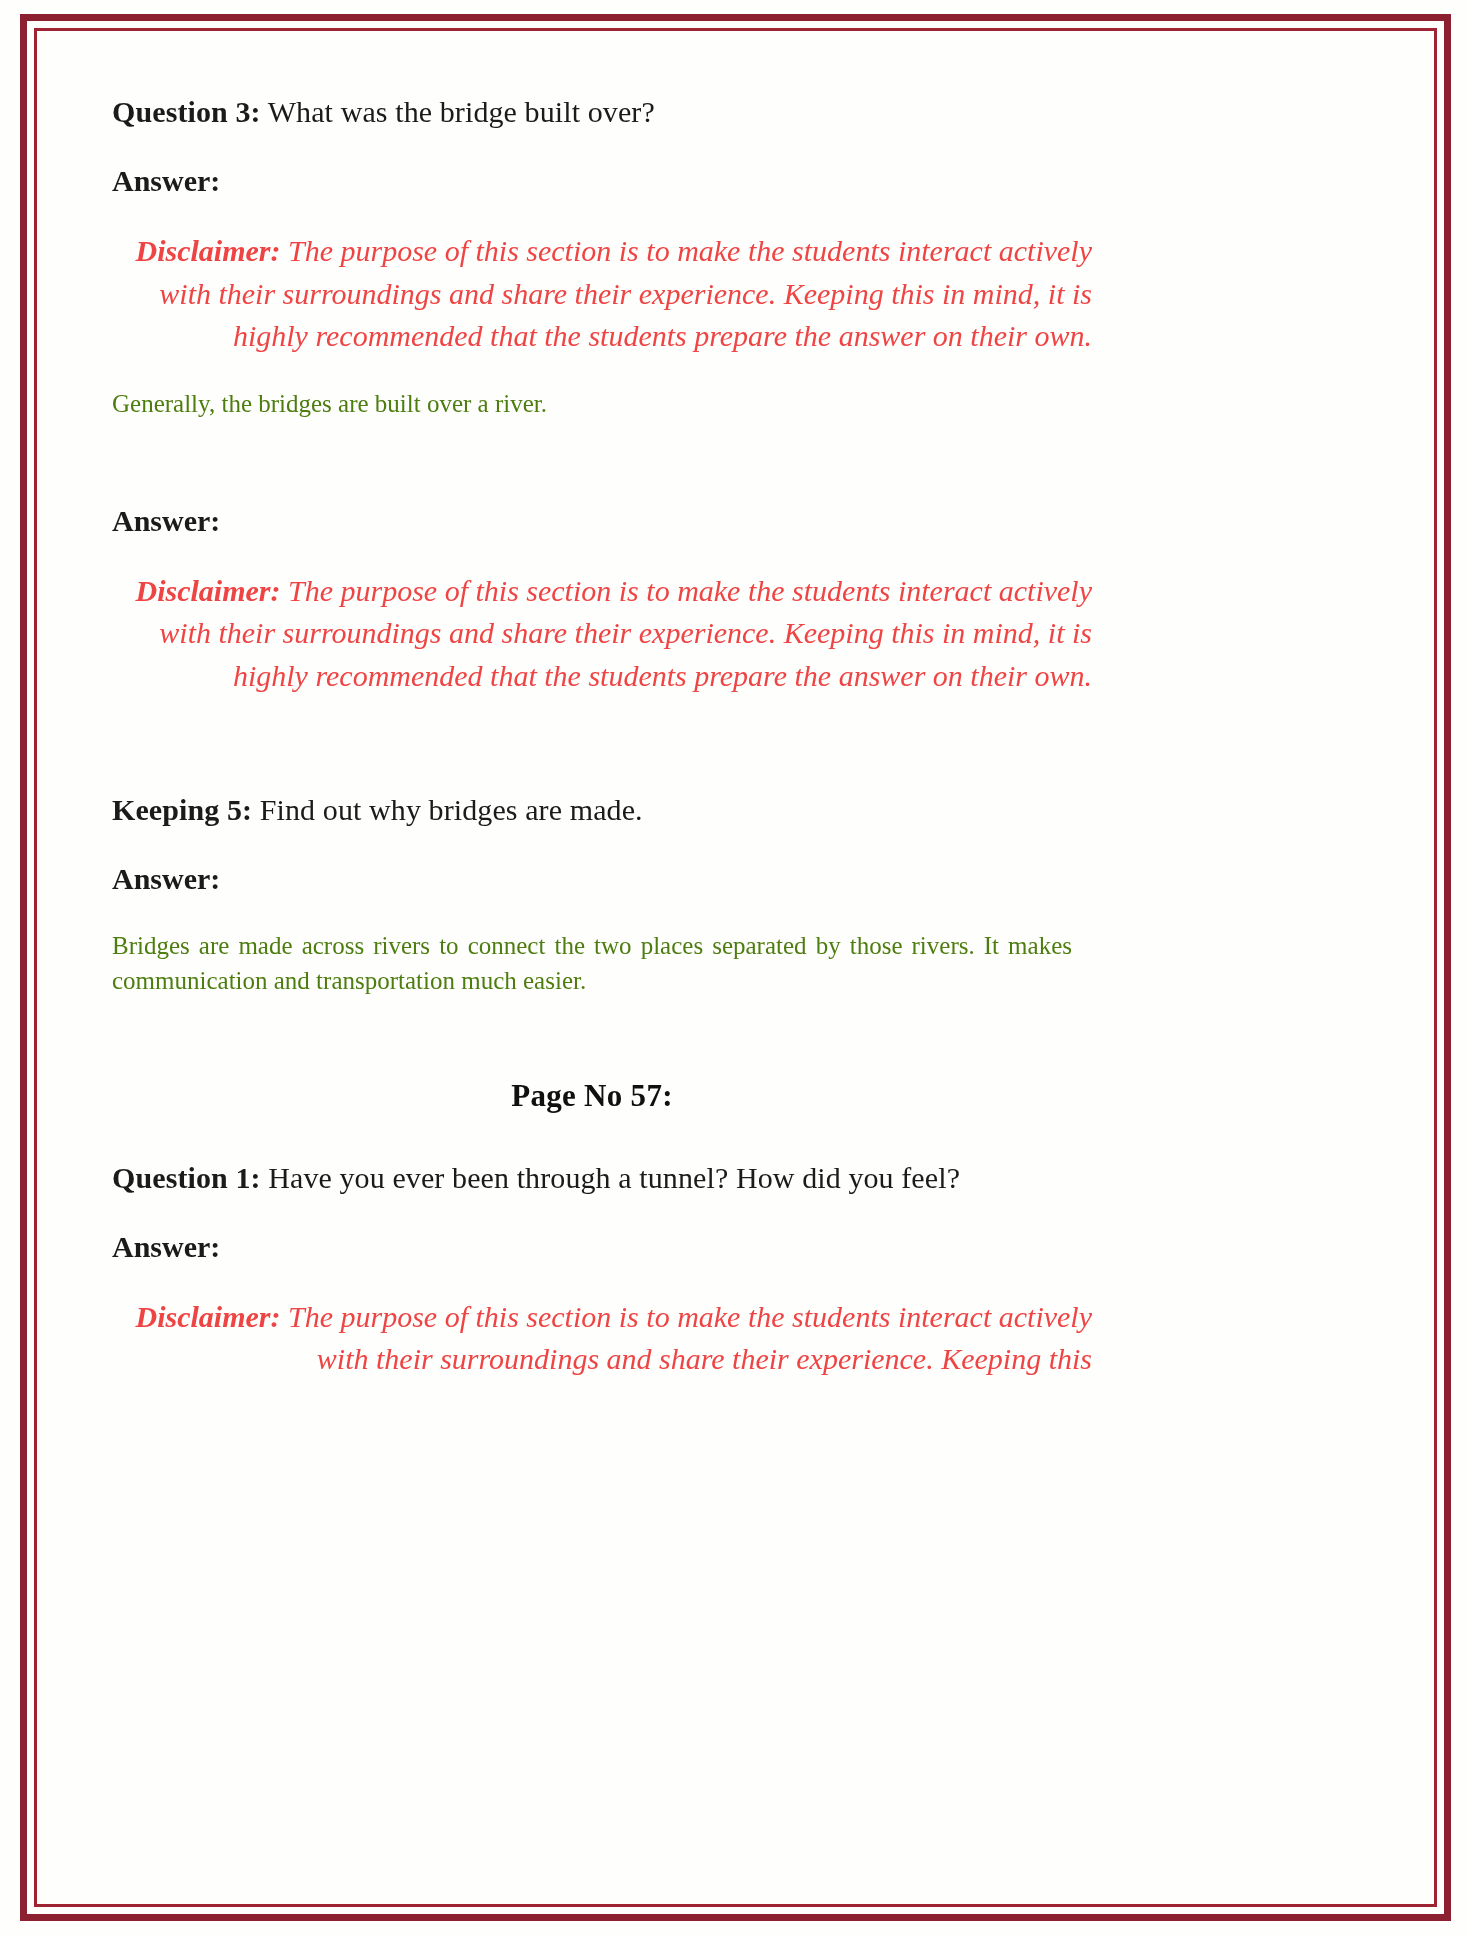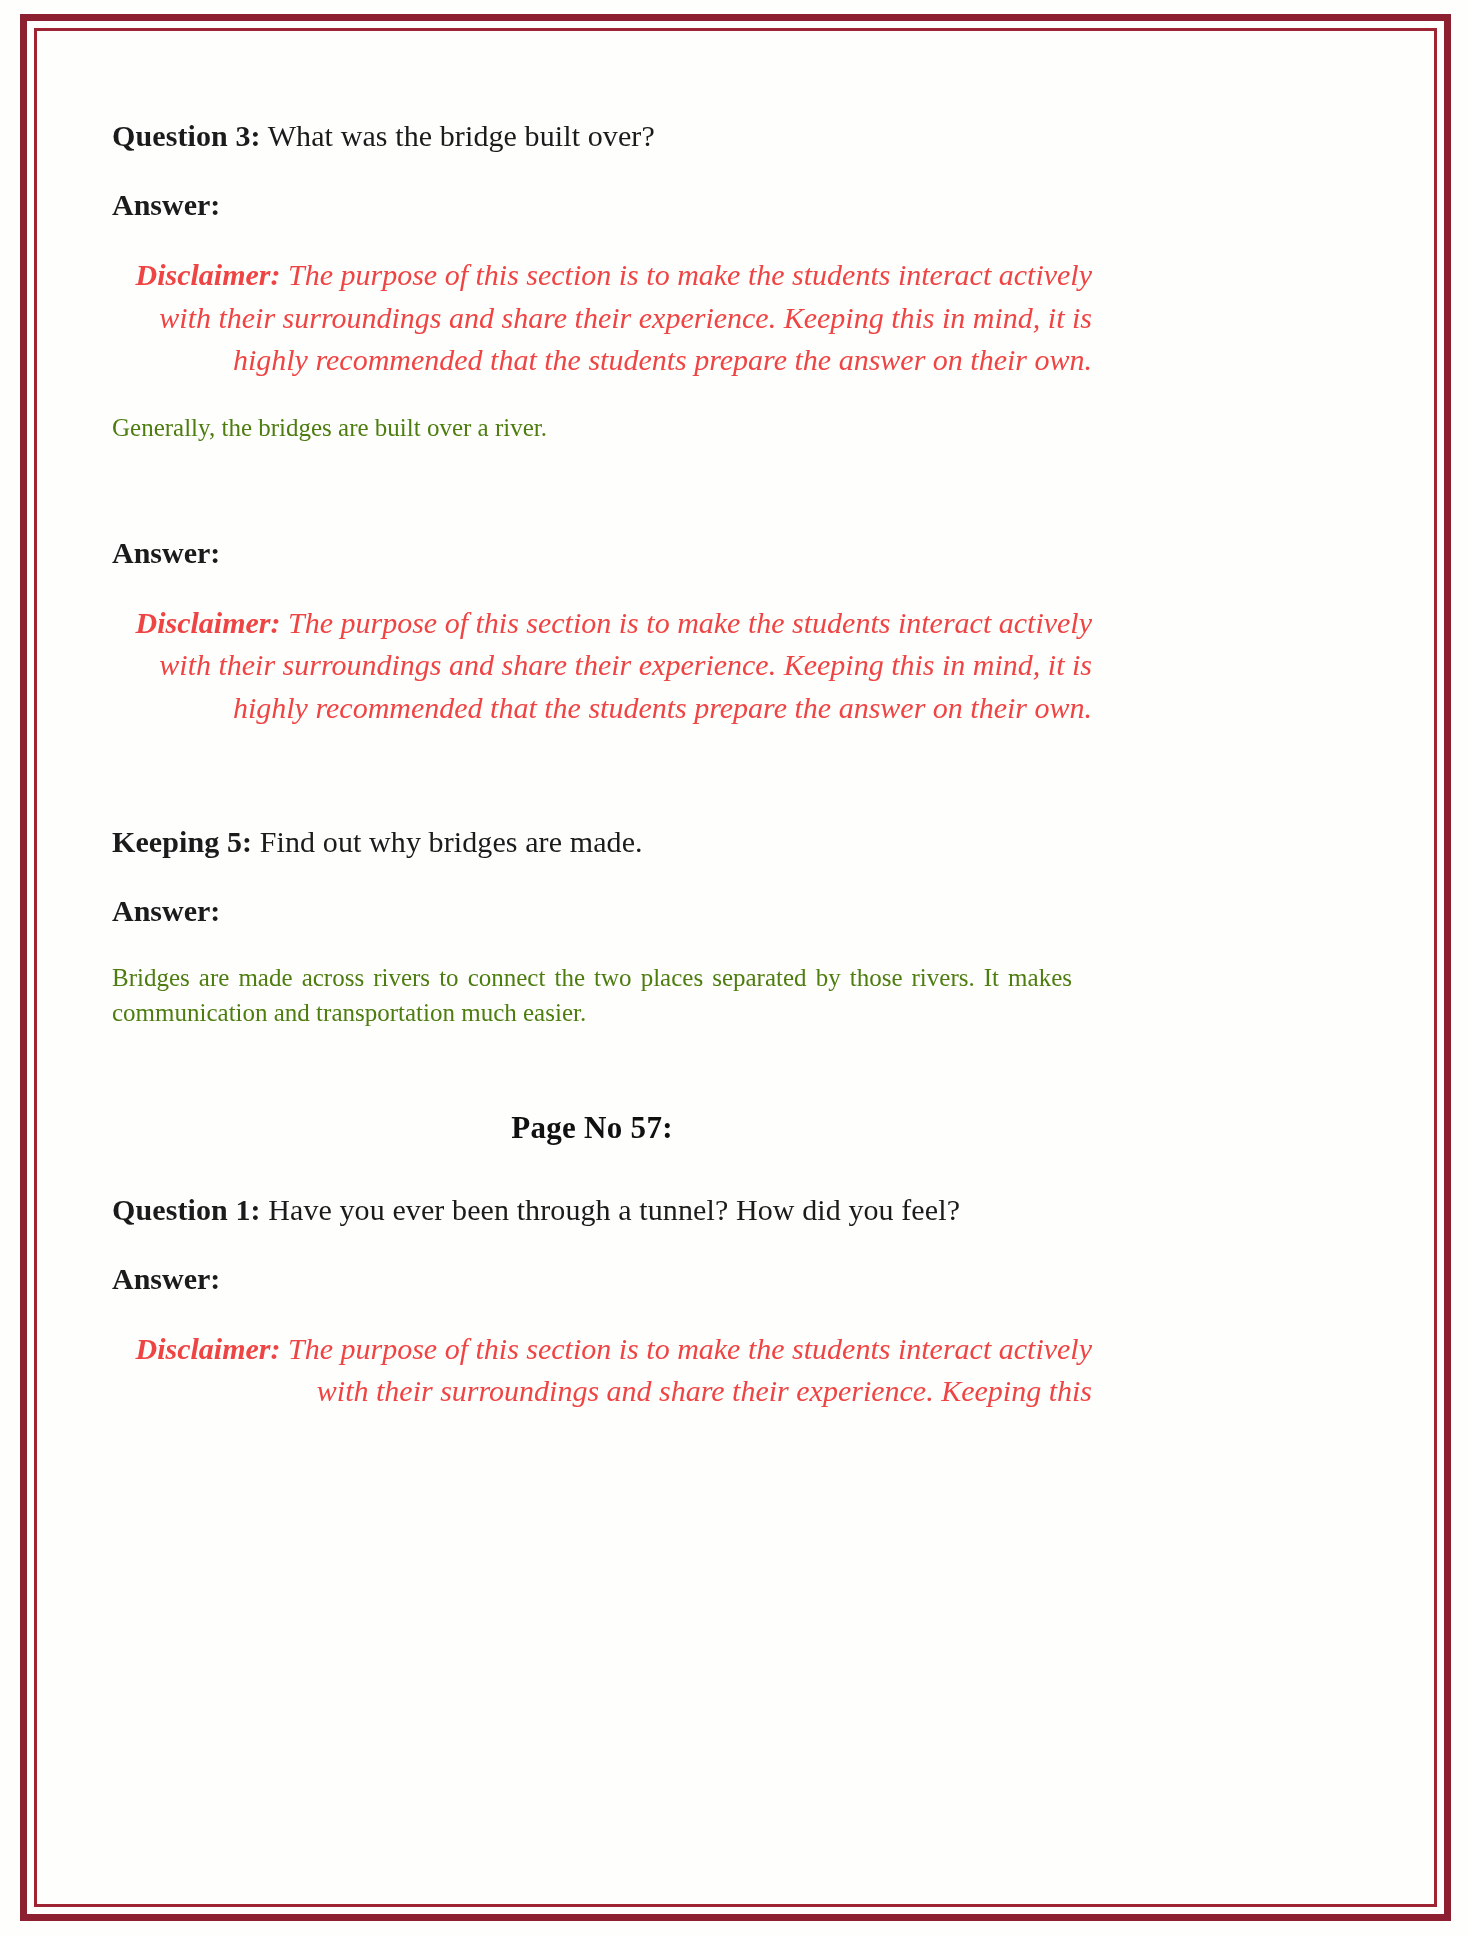--- a/index.html
+++ b/index.html
@@ -34,42 +34,42 @@
     right: 32px;
     bottom: 30px;
     border: 3px solid #9e2434;
     box-sizing: border-box;
   }
 
   
   .content {
     position: absolute;
     left: 112px;
-    top: 116px;
+    top: 92px;
     width: 984px;
     box-sizing: border-box;
   }
 
   .qline {
     font-size: 30px;
     line-height: 1.30;
     color: #1b1b1b;
     margin: 0 0 30px 0;
     letter-spacing: .1px;
   }
   .qline .lbl {
     font-weight: bold;
   }
 
   .answer {
     font-size: 30px;
     line-height: 1.30;
     font-weight: bold;
     color: #1b1b1b;
-    margin: 8px 0 30px 0;
+    margin: 0 0 30px 0;
   }
 
   .disclaimer {
     font-size: 30px;
     line-height: 1.42;
     color: #ef4444;
     font-style: italic;
     margin: 0 0 28px 0;
     text-align: right;
     width: 980px;

